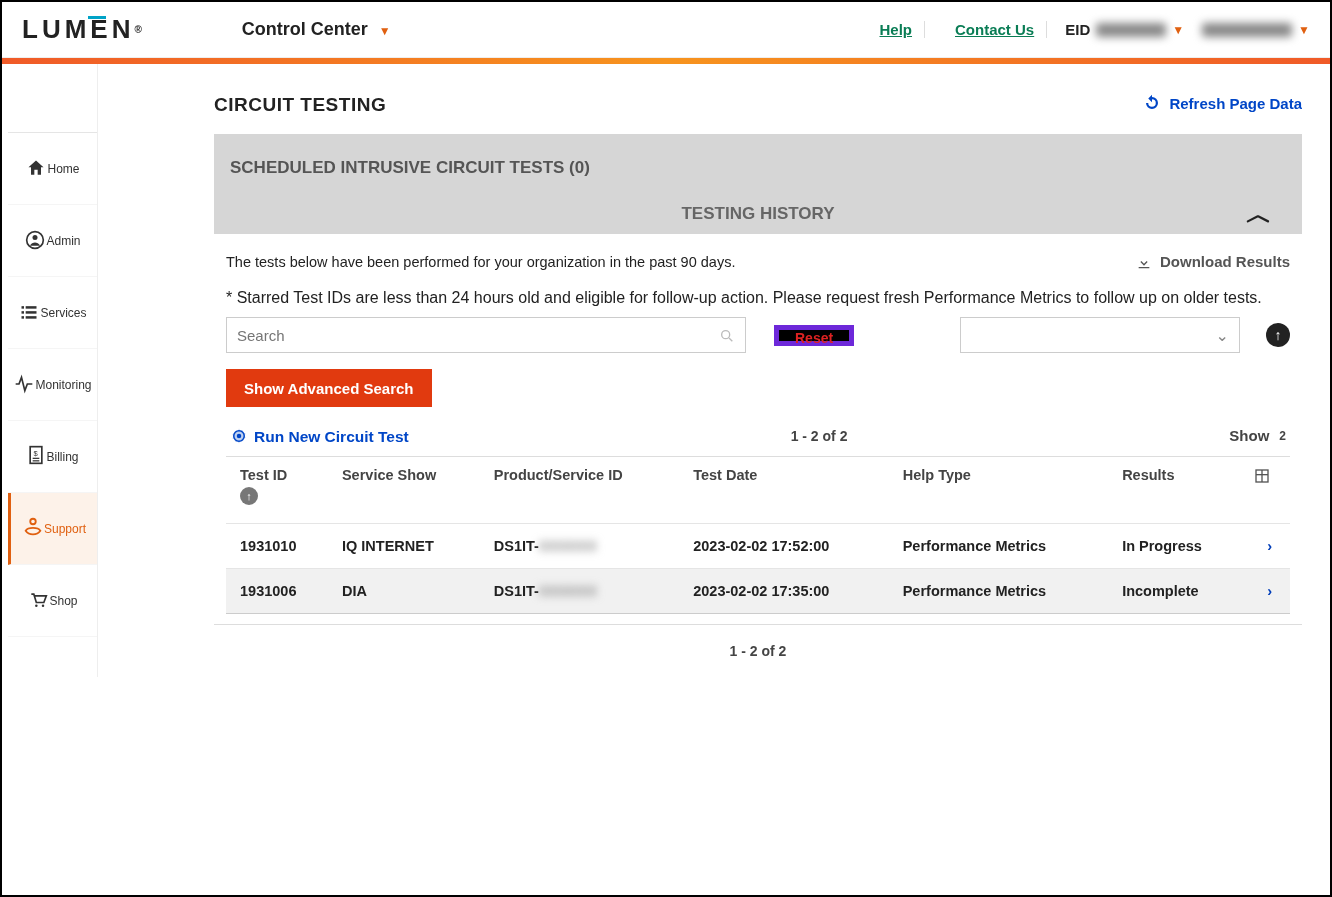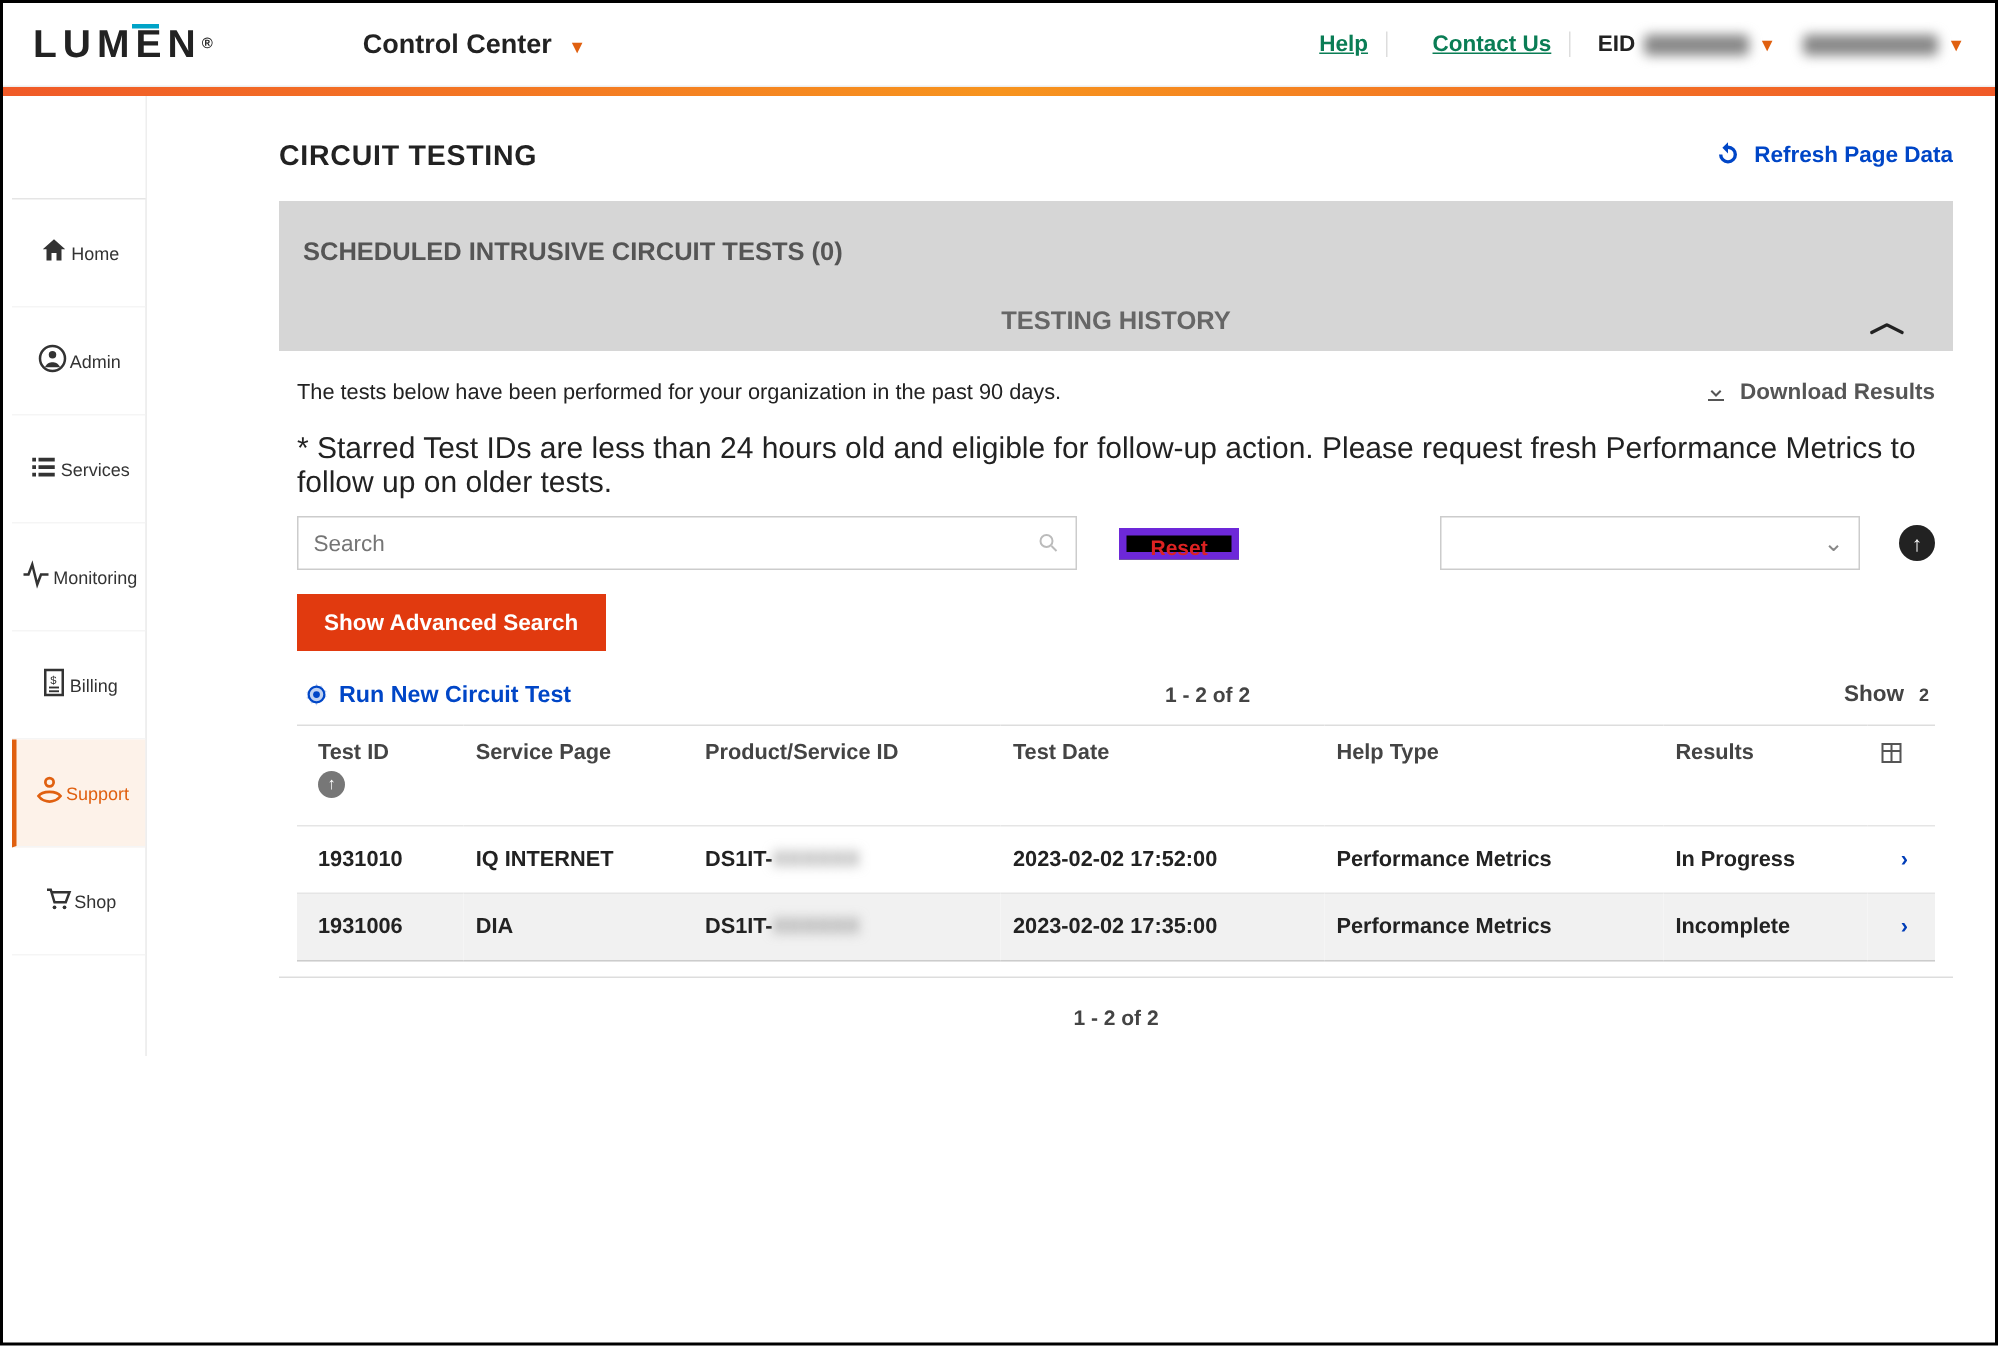--- a/index.html
+++ b/index.html
@@ -16,33 +16,33 @@
 .eid { font-weight: 600; display: flex; align-items: center; gap: 6px; }
 .blur { filter: blur(4px); display: inline-block; width: 70px; height: 14px; background: #888; border-radius: 3px; vertical-align: middle; }
 .blur.wide { width: 90px; }
 .chev-down { color: #e06010; font-size: 12px; }
 .orange-bar { height: 6px; background: linear-gradient(to right, #f05a28 0%, #f7941e 50%, #f05a28 100%); }
 .layout { display: flex; }
 .sidebar { width: 90px; background: #fff; border-right: 1px solid #e5e5e5; border-top: 1px solid #e5e5e5; margin-top: 68px; margin-left: 6px; }
 .sidebar-item { display: flex; flex-direction: row; align-items: center; justify-content: center; height: 72px; font-size: 12px; color: #333; cursor: pointer; border-bottom: 1px solid #f5f5f5; }
 .sidebar-item.active { color: #e06010; background: #fdf2e9; border-left: 3px solid #e06010; }
 .sidebar-item .ico { font-size: 20px; margin-bottom: 4px; }
-.main { flex: 1; padding: 30px 28px 0 88px; border-left: 1px solid #eee; margin-left: -1px; }
+.main { flex: 1; padding: 30px 28px 0 116px; border-left: 1px solid #eee; margin-left: -1px; }
 .page-title { font-size: 19px; font-weight: 700; letter-spacing: 0.5px; }
 .refresh { float: right; color: #0046c7; font-weight: 700; font-size: 15px; display: flex; align-items: center; gap: 8px; cursor: pointer; }
 .section-gray { background: #d6d6d6; margin-top: 18px; padding: 14px 16px 0; }
 .section-gray .subhead { font-size: 17px; font-weight: 700; color: #555; padding: 10px 0 20px; }
 .history-bar { display: flex; align-items: center; justify-content: center; position: relative; padding: 6px 0 10px; }
 .history-bar .title { font-size: 17px; font-weight: 700; color: #666; }
 .history-bar .collapse { position: absolute; right: 14px; font-size: 26px; font-weight: 900; cursor: pointer; color: #222; }
 .history-body { padding: 18px 12px 10px; border-bottom: 1px solid #ddd; border-top: 1px solid #fff; }
 .help-row { display: flex; justify-content: space-between; align-items: center; margin-bottom: 18px; }
 .help-text { font-size: 14.5px; }
 .download { color: #555; font-weight: 600; font-size: 15px; cursor: pointer; }
-.note { font-size: 20px; margin-bottom: 10px; }
+.note { font-size: 16px; margin-bottom: 10px; }
 .search-row { display: flex; align-items: center; gap: 16px; }
 .search-box { flex: 0 0 520px; display: flex; border: 1px solid #ccc; height: 36px; align-items: center; padding: 0 10px; background: #fff; }
 .search-box input { border: 0; outline: 0; flex: 1; font-size: 15px; background: transparent; }
 .search-box .mag { color: #bbb; }
 .reset-btn { border: 5px solid #6d28d9; color: #d22; background: #000000; height: 21px; padding: 0 16px; font-weight: 600; font-size: 14px; cursor: pointer; margin-left: 12px; }
 .filter-dd { margin-left: auto; width: 280px; height: 36px; border: 1px solid #ccc; background: #fff; display: flex; align-items: center; justify-content: flex-end; padding: 0 10px; color: #888; }
 .sort-circle { width: 24px; height: 24px; border-radius: 50%; background: #222; color: #fff; display: flex; align-items: center; justify-content: center; font-size: 14px; margin-left: 10px; cursor: pointer; }
 .adv-btn { margin-top: 16px; background: #e13a0f; color: #fff; border: 0; height: 38px; padding: 0 18px; font-weight: 700; font-size: 15px; cursor: pointer; }
 .actions-row { display: flex; align-items: center; margin-top: 18px; padding: 0 4px 8px; }
 .run-new { color: #0046c7; font-weight: 700; font-size: 15.5px; display: flex; align-items: flex-end; gap: 6px; cursor: pointer; }
@@ -233,21 +233,21 @@
         </span>
       </div>
 
       <table class="table">
         <tbody>
             <tr>
           <th class="first">
             <span>Test ID</span><br>
             <span class="sort-ico">↑</span>
           </th>
-          <th>Service Page</th>
+          <th>Service Show</th>
           <th>Product/Service ID</th>
           <th>Test Date</th>
           <th>Help Type</th>
           <th>Results</th>
           <th class="col-ico">
             <svg width="16" height="16" viewBox="0 0 24 24">
                   <rect x="3" y="3" width="18" height="18" fill="none" stroke="#555" stroke-width="2"></rect>
                   <line x1="3" y1="10" x2="21" y2="10" stroke="#555" stroke-width="2"></line>
                   <line x1="12" y1="3" x2="12" y2="21" stroke="#555" stroke-width="2"></line>
                 </svg>

